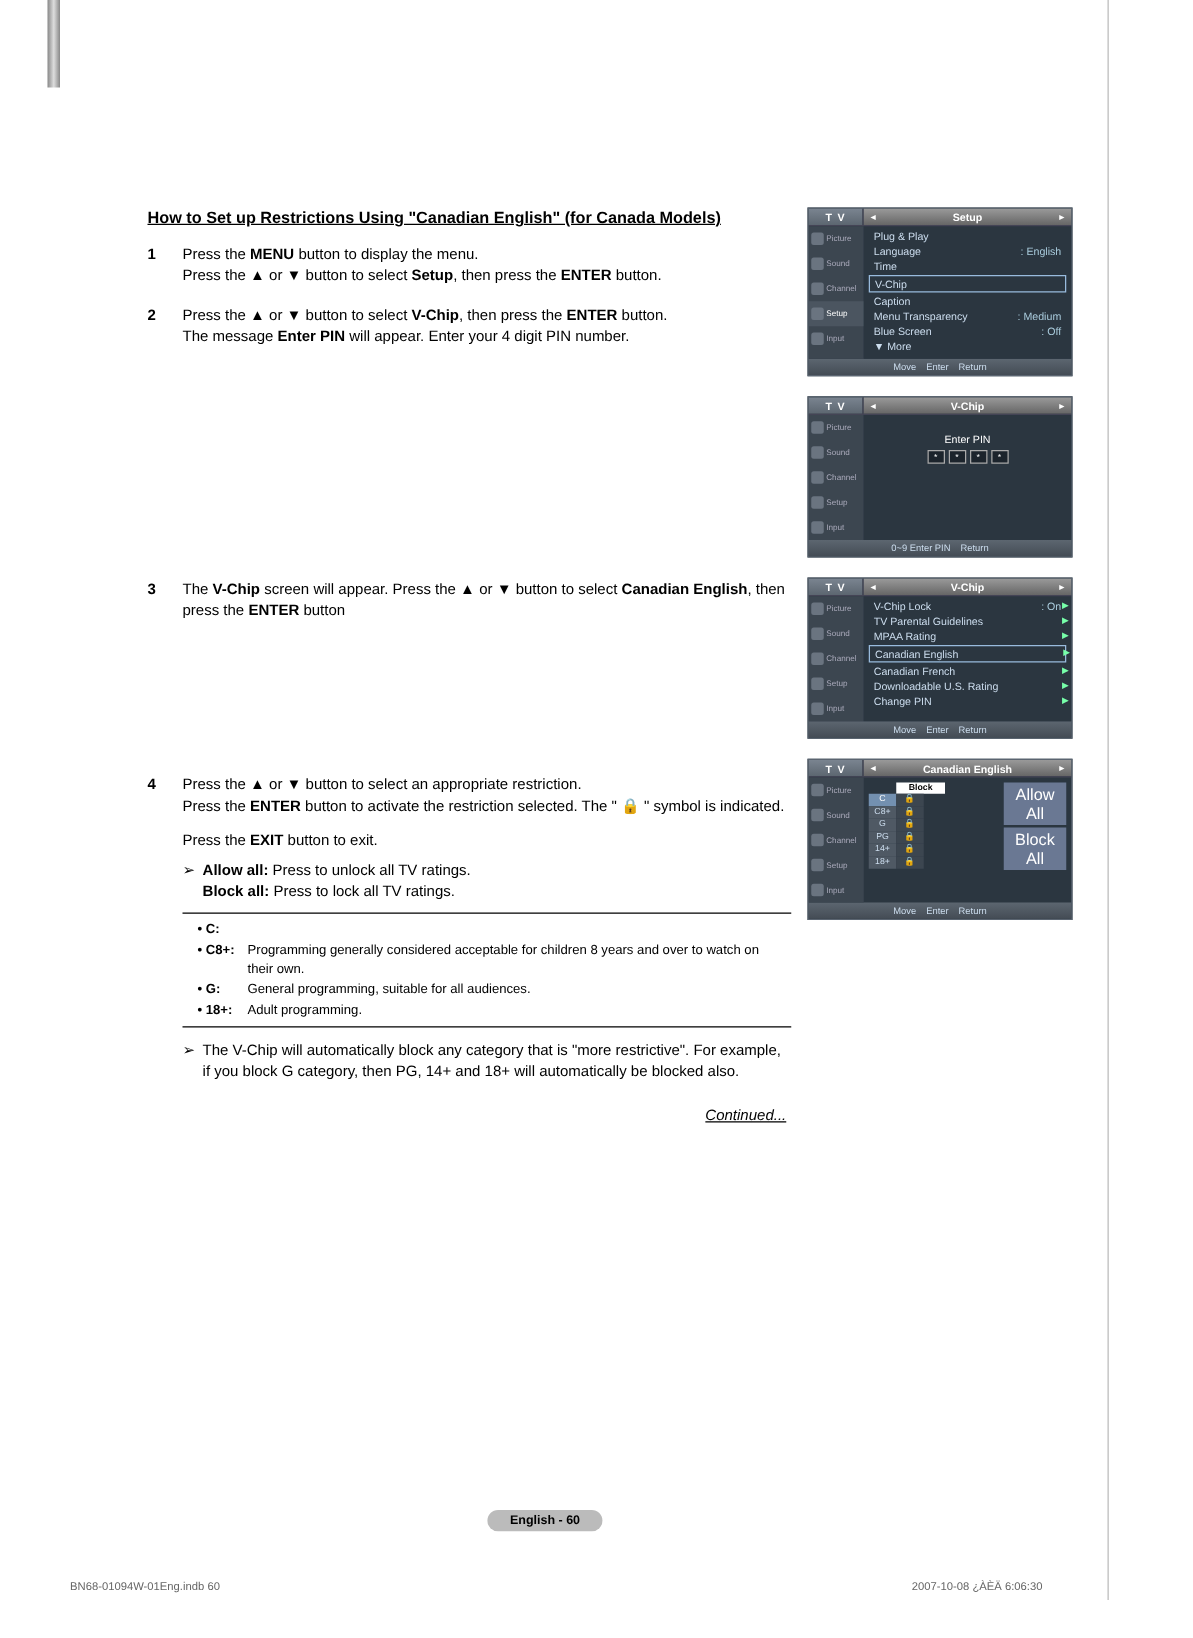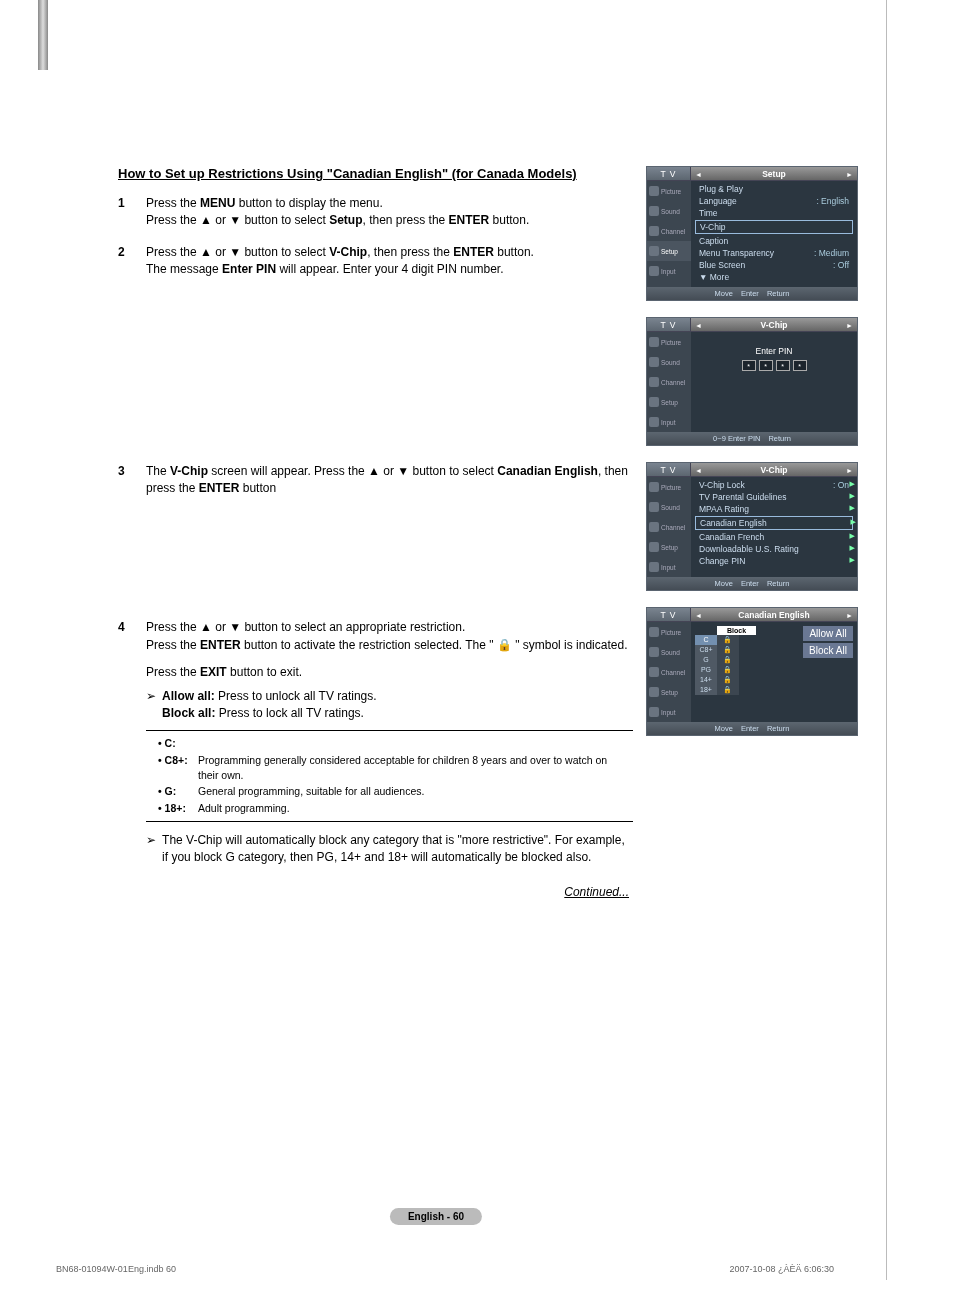--- a/index.html
+++ b/index.html
@@ -19,21 +19,21 @@
   .defs-box { border-top: 1px solid #000; border-bottom: 1px solid #000; margin-left: 28px; margin-top: 8px; padding: 4px 0; font-size: 10.5px; line-height: 1.4; }
   .def-row { display: flex; gap: 4px; padding: 1px 12px; }
   .def-key { width: 36px; font-weight: bold; }
   .def-val { flex: 1; }
   .note { font-size: 12px; line-height: 1.45; margin-left: 28px; margin-top: 10px; display: flex; gap: 6px; }
   .continued { font-style: italic; text-decoration: underline; text-align: right; margin-top: 18px; font-size: 12px; margin-right: 4px; }
 
   .osd-col { position: absolute; left: 646px; top: 166px; width: 212px; }
   .osd { width: 212px; background: #2b3640; color: #fff; font-size: 8.5px; margin-bottom: 16px; border: 1px solid #5a6470; }
   .osd .tvrow { display: flex; height: 14px; }
-  .osd .tvcell { width: 44px; background: linear-gradient(#7a8490,#5c6670); text-align: center; font-weight: normal; border-right: 1px solid #445; line-height: 14px; letter-spacing: 1px; border-bottom: 1px solid #445; }
+  .osd .tvcell { width: 44px; background: linear-gradient(#7a8490,#5c6670); text-align: center; font-weight: bold; border-right: 1px solid #445; line-height: 14px; letter-spacing: 1px; border-bottom: 1px solid #445; }
   .osd .titlebar { flex: 1; background: linear-gradient(#999,#666); text-align: center; font-weight: bold; line-height: 14px; border-bottom: 1px solid #445; position: relative; }
   .osd .titlebar::before { content: "◄"; position: absolute; left: 4px; font-size: 7px; top: 1px; }
   .osd .titlebar::after { content: "►"; position: absolute; right: 4px; font-size: 7px; top: 1px; }
   .osd .body { display: flex; justify-content: center; }
   .osd .sidebar { width: 44px; background: #3c4650; }
   .osd .sideitem { height: 20px; padding: 2px 2px; font-size: 6.5px; color: #aab; border-bottom: 0; display: flex; align-items: center; gap: 2px; }
   .osd .sideicon { width: 10px; height: 10px; background: #6a7480; border-radius: 2px; }
   .osd .sideitem.active { background: #4b5560; color: #fff; }
   .osd .main { flex: 1; background: #2b3640; padding: 2px 6px 4px 6px; }
   .menu-row { display: flex; justify-content: space-between; padding: 1px 2px; color: #cde; position: relative; }
@@ -49,21 +49,21 @@
   .pin-box { width: 14px; height: 11px; border: 1px solid #aaa; background: #1c242c; text-align: center; line-height: 11px; font-size: 7px; }
   .osd4-main { display: flex; gap: 4px; padding: 4px; }
   .ratings-panel { }
   .rating-hdr { background: #fff; color: #000; font-size: 7px; font-weight: bold; padding: 1px 10px; text-align: center; }
   .rating-row { display: flex; }
   .rating-cell { width: 22px; height: 10px; font-size: 7px; line-height: 10px; text-align: center; }
   .rating-cell.k { background: #4f5964; color: #cde; }
   .rating-cell.k.hl { background: #7390b0; color: #fff; }
   .rating-cell.v { background: #3c4650; color: #9ab; }
   .allow-panel { display: flex; flex-direction: column; gap: 2px; margin-left: auto; }
-  .allow-btn { background: #6a7893; color: #fff; font-size: 10px; padding: 2px 6px; text-align: center; width: 50px; margin-left: 28px; }
+  .allow-btn { background: #6a7893; color: #fff; font-size: 13px; padding: 2px 6px; text-align: center; width: 50px; margin-left: 28px; }
 
   .page-tag { position: absolute; left: 50%; transform: translateX(-50%); top: 1208px; background: #bbb; color: #000; font-size: 10px; font-weight: bold; padding: 3px 18px; border-radius: 10px; }
   .foot-left { position: absolute; left: 56px; top: 1264px; font-size: 9px; color: #666; }
   .foot-right { position: absolute; right: 38px; top: 1264px; font-size: 9px; color: #666; }
 </style>
 </head>
 <body>
 
 <div class="page">
   <div class="spine"></div>

